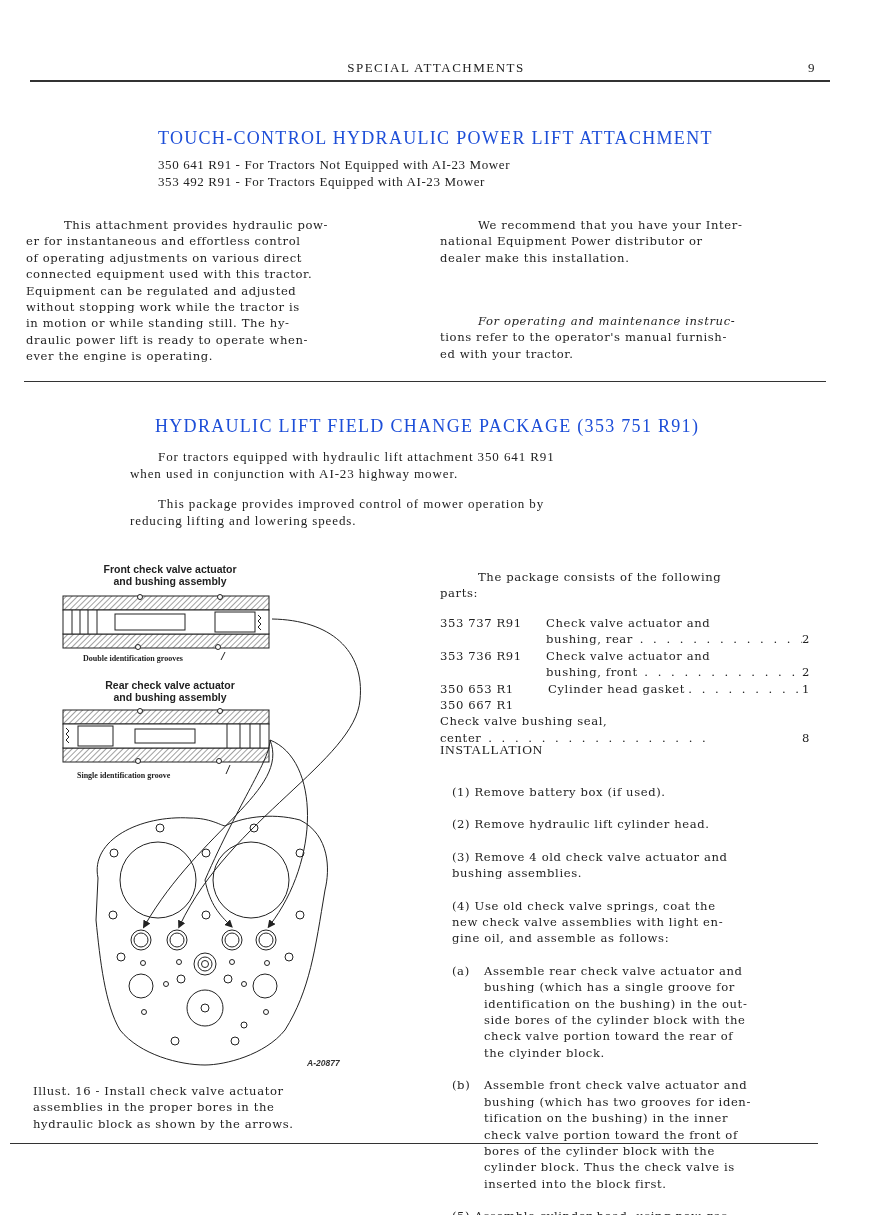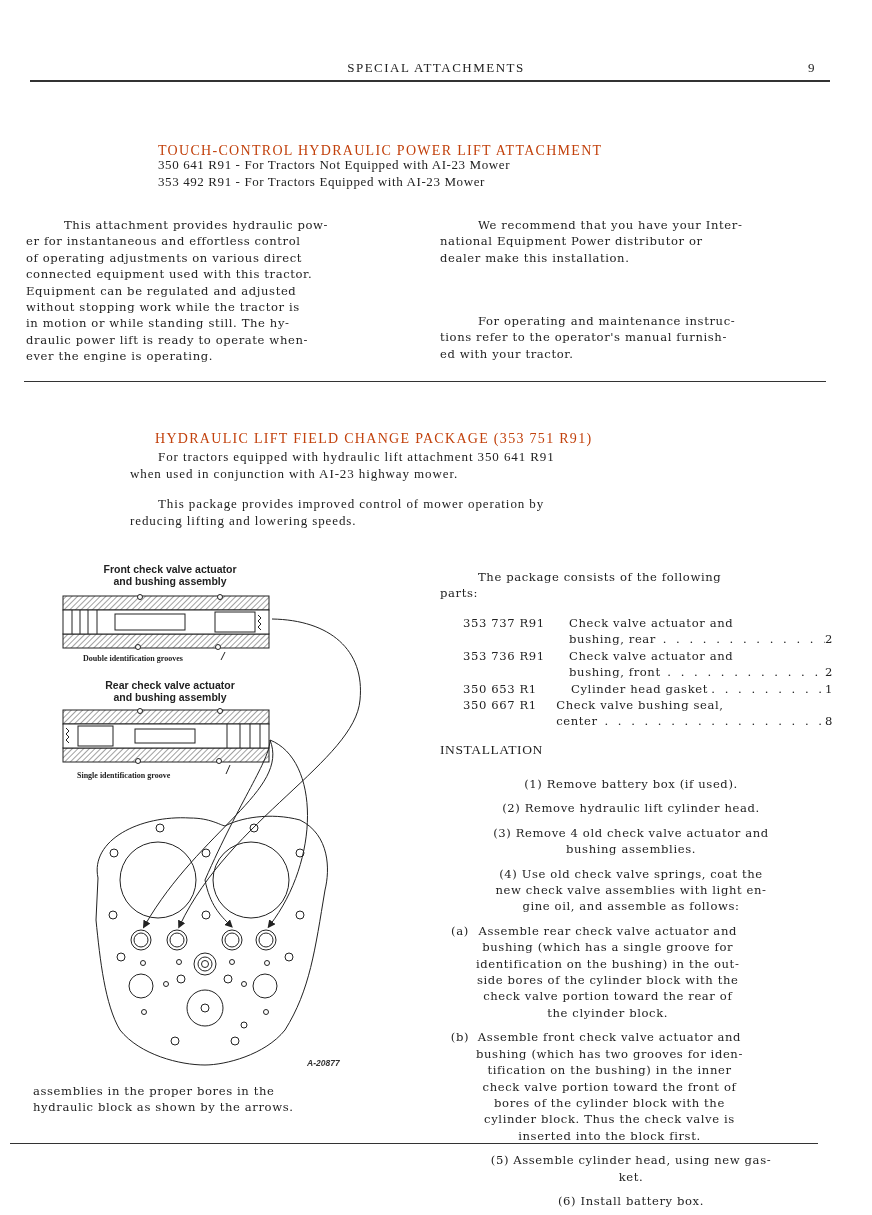--- a/index.html
+++ b/index.html
@@ -1,28 +1,28 @@
 <!DOCTYPE html>
 <html><head>
 <meta charset="utf-8">
 <style>
   html, body { margin:0; padding:0; background:#ffffff; }
   body { width:872px; height:1215px; position:relative; overflow:hidden; color:#222; font-family:"DejaVu Serif", serif; }
   .abs { position:absolute; }
   .header-title { left:0; width:872px; top:60px; text-align:center; font-size:13px; letter-spacing:1.5px; font-family:"Liberation Serif", serif; color:#222; }
   .page-num { left:808px; top:60px; font-size:13px; font-family:"Liberation Serif", serif; }
   .rule { background:#333; height:1.5px; }
-  .sec-title { font-family:"Liberation Serif", serif; font-size:14px; letter-spacing:1.3px; color:#c2410c; white-space:nowrap;margin-top:15px; }
+  .sec-title { font-family:"Liberation Serif", serif; font-size:18px; letter-spacing:1.3px; color:#1d4ed8; white-space:nowrap; }
   .part-line { font-family:"Liberation Serif", serif; font-size:13px; letter-spacing:0.6px; white-space:nowrap; line-height:17px; }
   .mono { font-family:"DejaVu Serif", serif; font-size:11.6px; line-height:16.4px; letter-spacing:0.6px; color:#222; }
   .intro { font-family:"Liberation Serif", serif; font-size:13px; letter-spacing:0.9px; line-height:16.5px; }
   .pt-num { width:108px; white-space:nowrap; }
   .dots { display:flex; }
   .dots .fill { flex:1; overflow:hidden; white-space:nowrap; letter-spacing:3px; }
-  .step { margin:8px;text-align:center; }
+  .step { margin:16px; }
   .diagram-label { font-family:Liberation Sans, sans-serif; font-weight:bold; font-size:10.5px; text-align:center; line-height:12px; color:#222; }
   .small-label { font-family:"Liberation Serif", serif; font-weight:bold; font-size:8px; color:#222; white-space:nowrap; }
   .fig-code { font-family:"Liberation Sans", sans-serif; font-style:italic; font-weight:bold; font-size:8.5px; color:#333; }
 </style>
 </head>
 <body>
 
 <div class="abs header-title">SPECIAL ATTACHMENTS</div>
 <div class="abs page-num">9</div>
 <div class="abs rule" style="left:30px; top:80px; width:800px;"></div>
@@ -45,21 +45,21 @@
   <div>ever the engine is operating.</div>
 </div>
 
 <div class="abs mono" style="left:440px; top:217px; width:400px;">
   <div style="padding-left:38px;">We recommend that you have your Inter-</div>
   <div>national Equipment Power distributor or</div>
   <div>dealer make this installation.</div>
 </div>
 
 <div class="abs mono" style="left:440px; top:313px; width:400px;">
-  <div style="padding-left:38px;">For operating and maintenance instruc-</div>
+  <div style="padding-left:38px;font-style:italic;">For operating and maintenance instruc-</div>
   <div>tions refer to the operator's manual furnish-</div>
   <div>ed with your tractor.</div>
 </div>
 
 <div class="abs rule" style="left:24px; top:381px; width:802px; height:1.3px;"></div>
 
 <div class="abs sec-title" style="left:155px; top:416px;">HYDRAULIC LIFT FIELD CHANGE PACKAGE (353 751 R91)</div>
 <div class="abs intro" style="left:130px; top:449px; width:640px;">
   <div style="padding-left:28px;">For tractors equipped with hydraulic lift attachment 350 641 R91</div>
   <div>when used in conjunction with AI-23 highway mower.</div>
@@ -67,21 +67,21 @@
 <div class="abs intro" style="left:130px; top:496px; width:640px;">
   <div style="padding-left:28px;">This package provides improved control of mower operation by</div>
   <div>reducing lifting and lowering speeds.</div>
 </div>
 
 <div class="abs mono" style="left:440px; top:569px; width:380px;">
   <div style="padding-left:38px;">The package consists of the following</div>
   <div>parts:</div>
 </div>
 
-<div class="abs mono" style="left:463px; top:615px; width:370px;">
+<div class="abs mono" style="left:440px; top:615px; width:370px;">
   <div style="display:flex;">
     <div class="pt-num">353 737 R91</div>
     <div style="flex:1;">
       <div>Check valve actuator and</div>
       <div class="dots">
           <span>bushing, rear</span>
           <span class="fill">&nbsp;. . . . . . . . . . . . . . .</span>
           <span>2</span>
         </div>
     </div>
@@ -98,21 +98,21 @@
     </div>
   </div>
   <div style="display:flex;">
     <div class="pt-num">350 653 R1</div>
     <div style="flex:1;" class="dots">
         <span>Cylinder head gasket</span>
         <span class="fill" style="text-align:right; direction:rtl;">. . . . . . . . .&nbsp;</span>
         <span>1</span>
       </div>
   </div>
-  <div style="display:flex;">
+  <div style="display:flex;flex-direction:column;">
     <div class="pt-num">350 667 R1</div>
     <div style="flex:1;">
       <div>Check valve bushing seal,</div>
       <div class="dots">
           <span>center</span>
           <span class="fill">&nbsp;. . . . . . . . . . . . . . . . .</span>
           <span>8</span>
         </div>
     </div>
   </div>
@@ -274,17 +274,18 @@
     <path d="M272,619 C330,620 365,650 360,700 C355,760 230,820 180,925" marker-end="url(#arr)"></path>
     <path d="M270,740 C320,760 320,860 270,925" marker-end="url(#arr)"></path>
     <path d="M270,740 C290,790 200,830 145,925" marker-end="url(#arr)"></path>
     <path d="M270,740 C270,760 240,800 205,880 C210,905 220,915 230,925" marker-end="url(#arr)"></path>
   </g>
 </svg>
 
 <div class="abs fig-code" style="left:307px; top:1058px;">A-20877</div>
 
 <div class="abs mono" style="left:33px; top:1083px; width:390px;">
+  <div>Illust. 16 - Install check valve actuator</div>
   <div>assemblies in the proper bores in the</div>
   <div>hydraulic block as shown by the arrows.</div>
 </div>
 
 <div class="abs rule" style="left:10px; top:1143px; width:808px; height:1.3px;"></div>
 
 </body></html>

